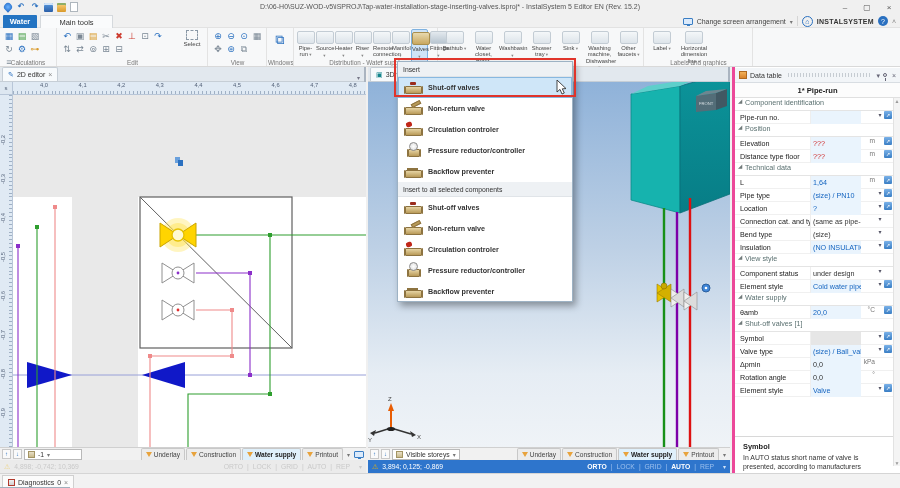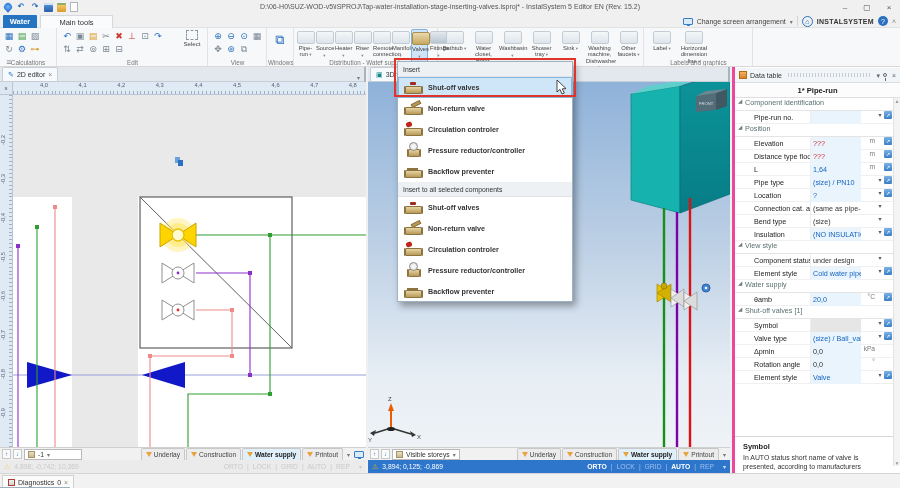--- a/index.html
+++ b/index.html
@@ -129,21 +129,21 @@
              display:flex;align-items:center;gap:3px;padding:0 4px;font-size:7px;color:#333;}
   .dt-grid-ico{width:8px;height:8px;background:linear-gradient(#f3b25a,#d9832b);border:1px solid #b06a20;}
   .dt-dots{flex:1;height:4px;background:repeating-linear-gradient(90deg,#c6ccd2 0 1px,transparent 1px 3px);margin:0 3px;}
   .dt-hic{color:#667;font-size:7px;line-height:1;}
   .pinico{width:4px;height:4px;border:1px solid #667;border-radius:50%;position:relative;margin-right:2px;}
   .pinico::after{content:"";position:absolute;left:1px;top:4px;width:1px;height:3px;background:#667;}
   .dt-title{position:absolute;left:0;top:16px;right:0;height:15px;background:#fcfcfc;border-bottom:1px solid #e0e0e0;
             display:flex;align-items:center;justify-content:center;font-size:7.6px;font-weight:bold;color:#222;}
   .dt-grid{position:absolute;left:0;top:31px;right:7px;}
   .dt-row{display:flex;align-items:flex-start;height:13px;border-bottom:1px solid #f0f0f0;font-size:7.2px;}
-  .dt-row .dt-label{width:76px;padding-left:19px;color:#222;border-right:1px solid #eee;white-space:nowrap;overflow:hidden;height:13px;line-height:13px;}
+  .dt-row .dt-label{width:76px;padding-left:5px;color:#222;border-right:1px solid #eee;white-space:nowrap;overflow:hidden;height:13px;line-height:13px;}
   .dt-row .dt-val{flex:1;height:13px;line-height:13px;padding:0 2px;color:#333;white-space:nowrap;overflow:hidden;}
   .dt-row .dt-unit{width:15px;text-align:right;font-size:6.6px;color:#777;padding-right:1px;}
   .dt-row .ddv{width:8px;text-align:center;color:#556;font-size:6px;visibility:hidden;}
   .dt-row .lnk{width:8px;height:8px;margin-right:1px;border-radius:1px;background:linear-gradient(#7ab1e8,#3a7ec4);
                color:#fff;font-size:5px;line-height:8px;text-align:center;visibility:hidden;}
   .dt-row.dd .ddv{visibility:visible;}
   .dt-row.link .lnk{visibility:visible;}
   .dt-row.bg .dt-val{background:#eaf4fd;}
   .dt-row.bg-grey .dt-val{background:#e6e6e6;}
   .dt-row.v-blue .dt-val{color:#1464c0;}
@@ -722,20 +722,25 @@
         <div class="dt-row link bg v-red">
           <span class="sec-tri"></span>
           <span class="sec-label"></span>
           <span class="dt-label">Distance type floor</span>
           <span class="dt-val">???</span>
           <span class="dt-unit">m</span>
           <span class="ddv">▾</span>
           <span class="lnk">↗</span>
         </div>
 
+        <div class="dt-row section">
+          <span class="sec-tri">◢</span>
+          <span class="sec-label">Technical data</span>
+
+        </div>
 
         <div class="dt-row link bg v-blue">
           <span class="sec-tri"></span>
           <span class="sec-label"></span>
           <span class="dt-label">L</span>
           <span class="dt-val">1,64</span>
           <span class="dt-unit">m</span>
           <span class="ddv">▾</span>
           <span class="lnk">↗</span>
         </div>

